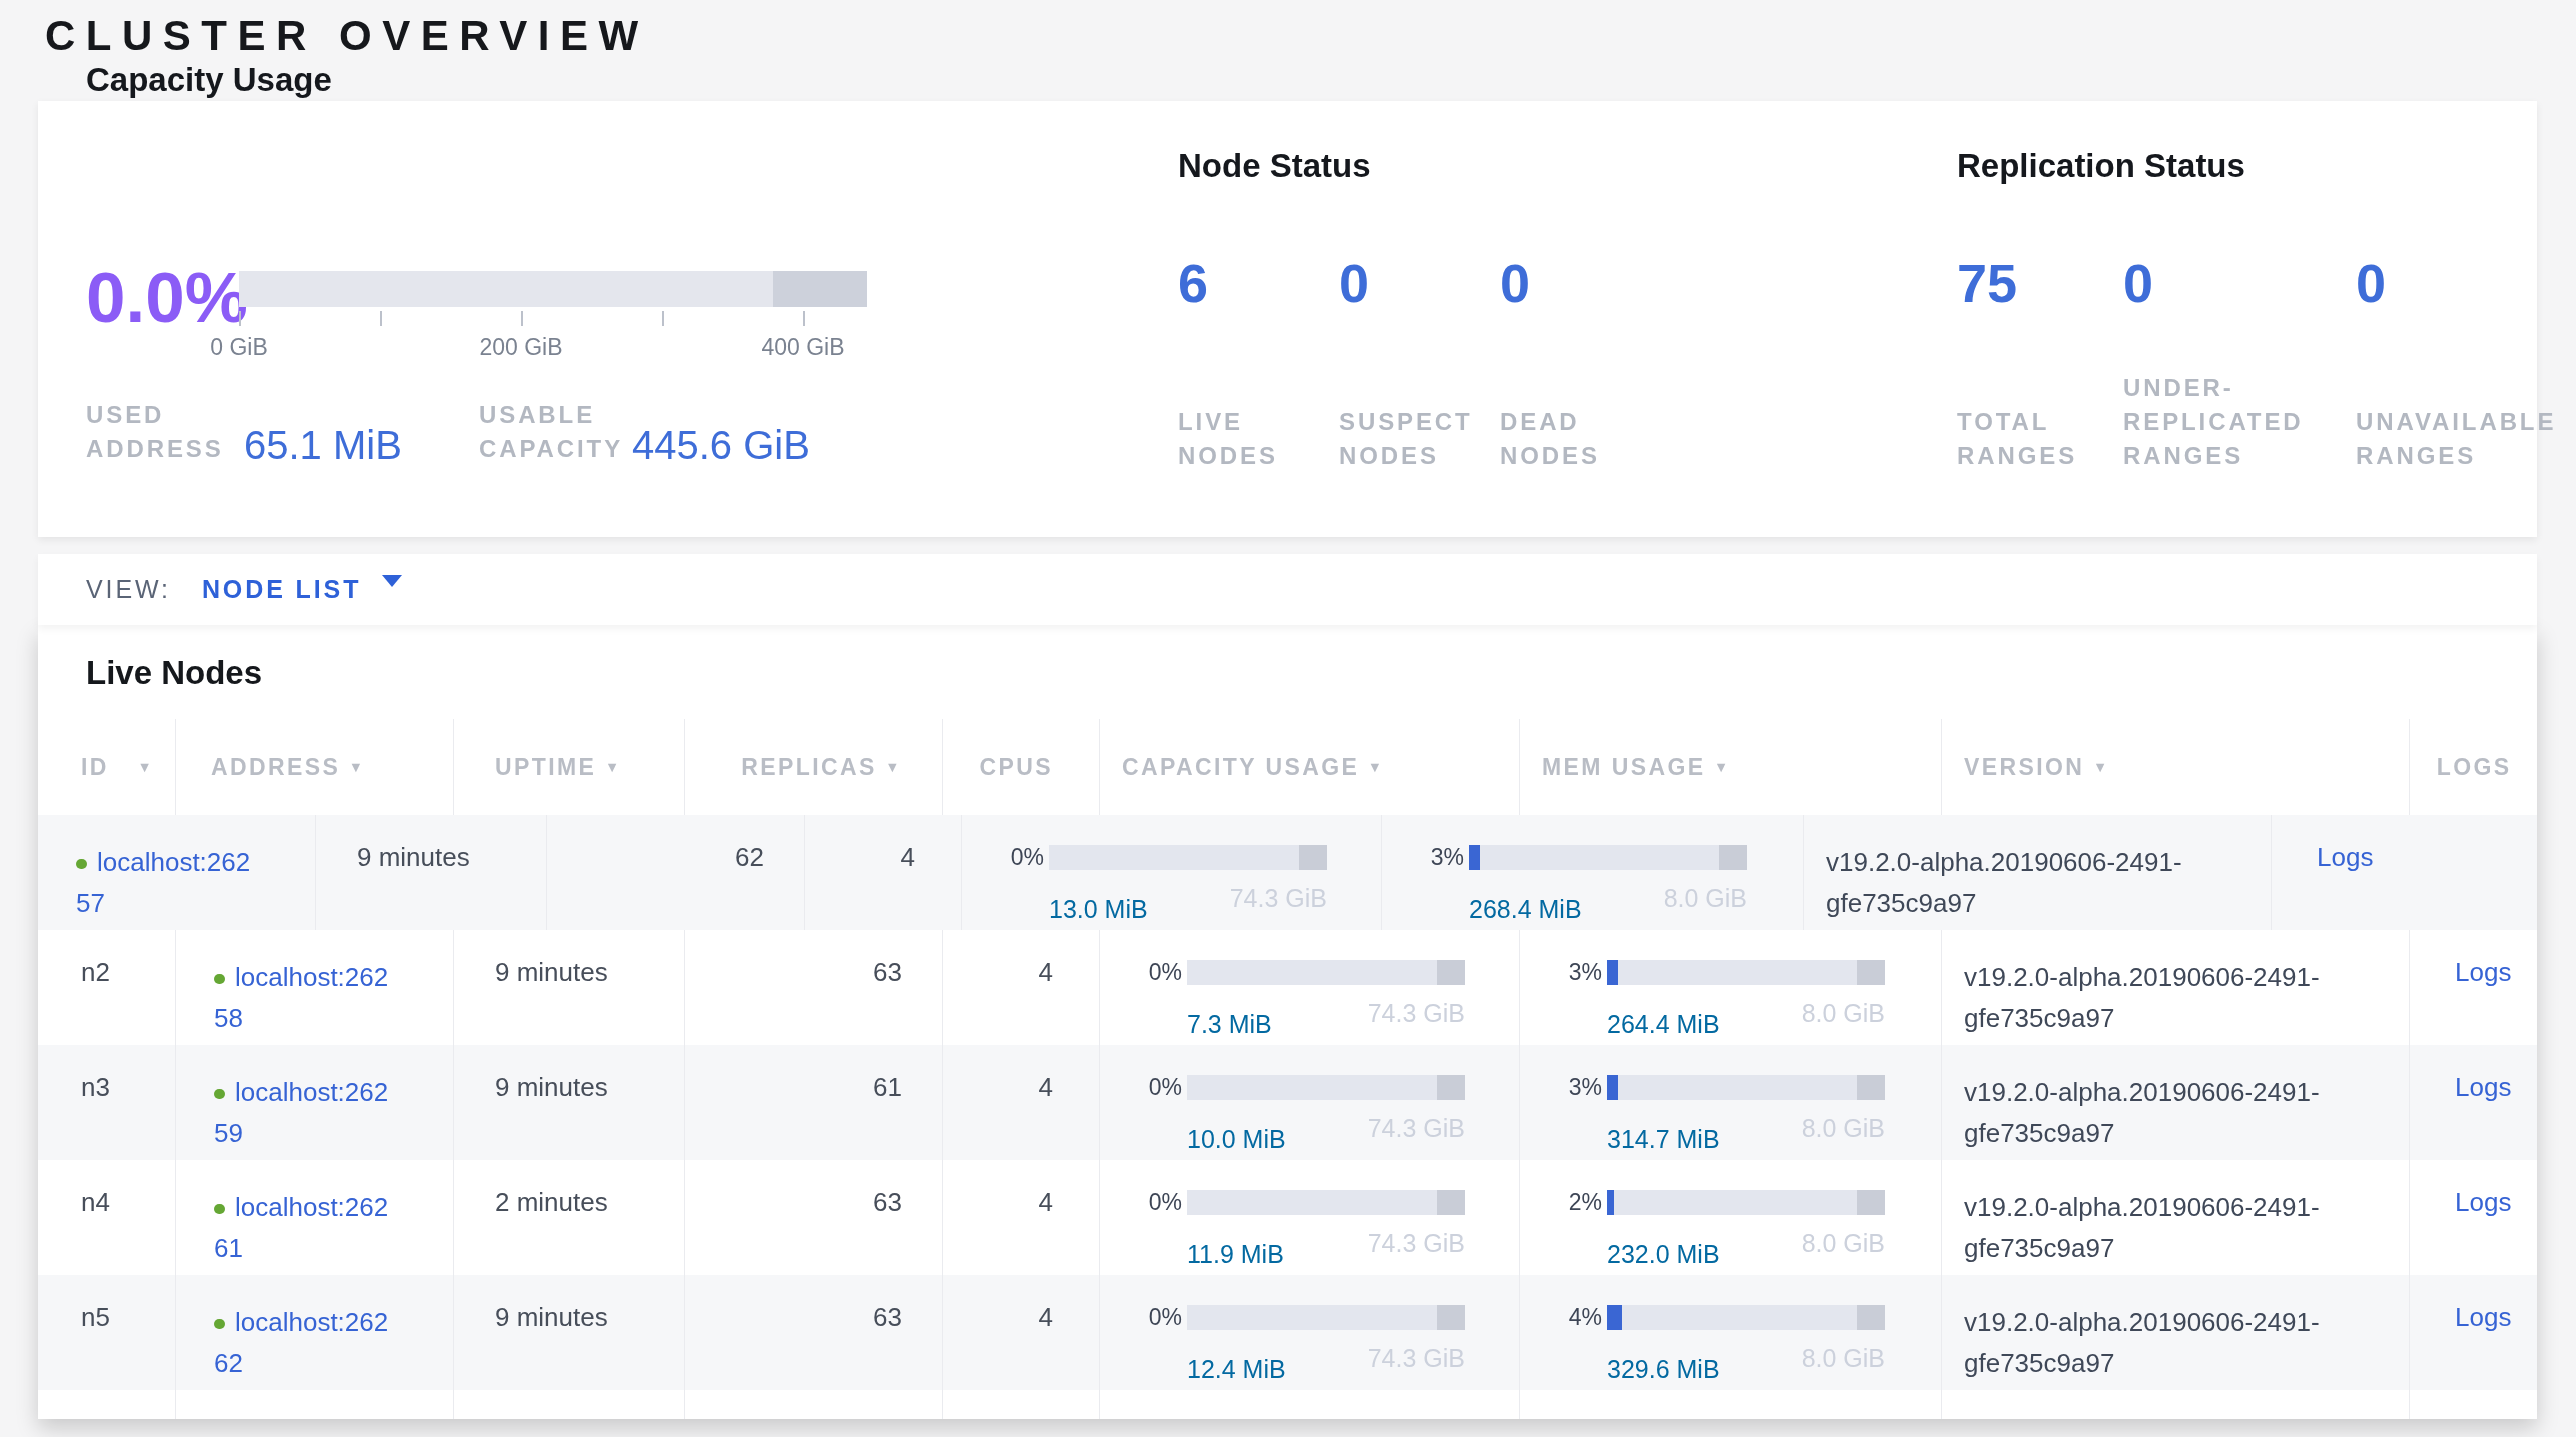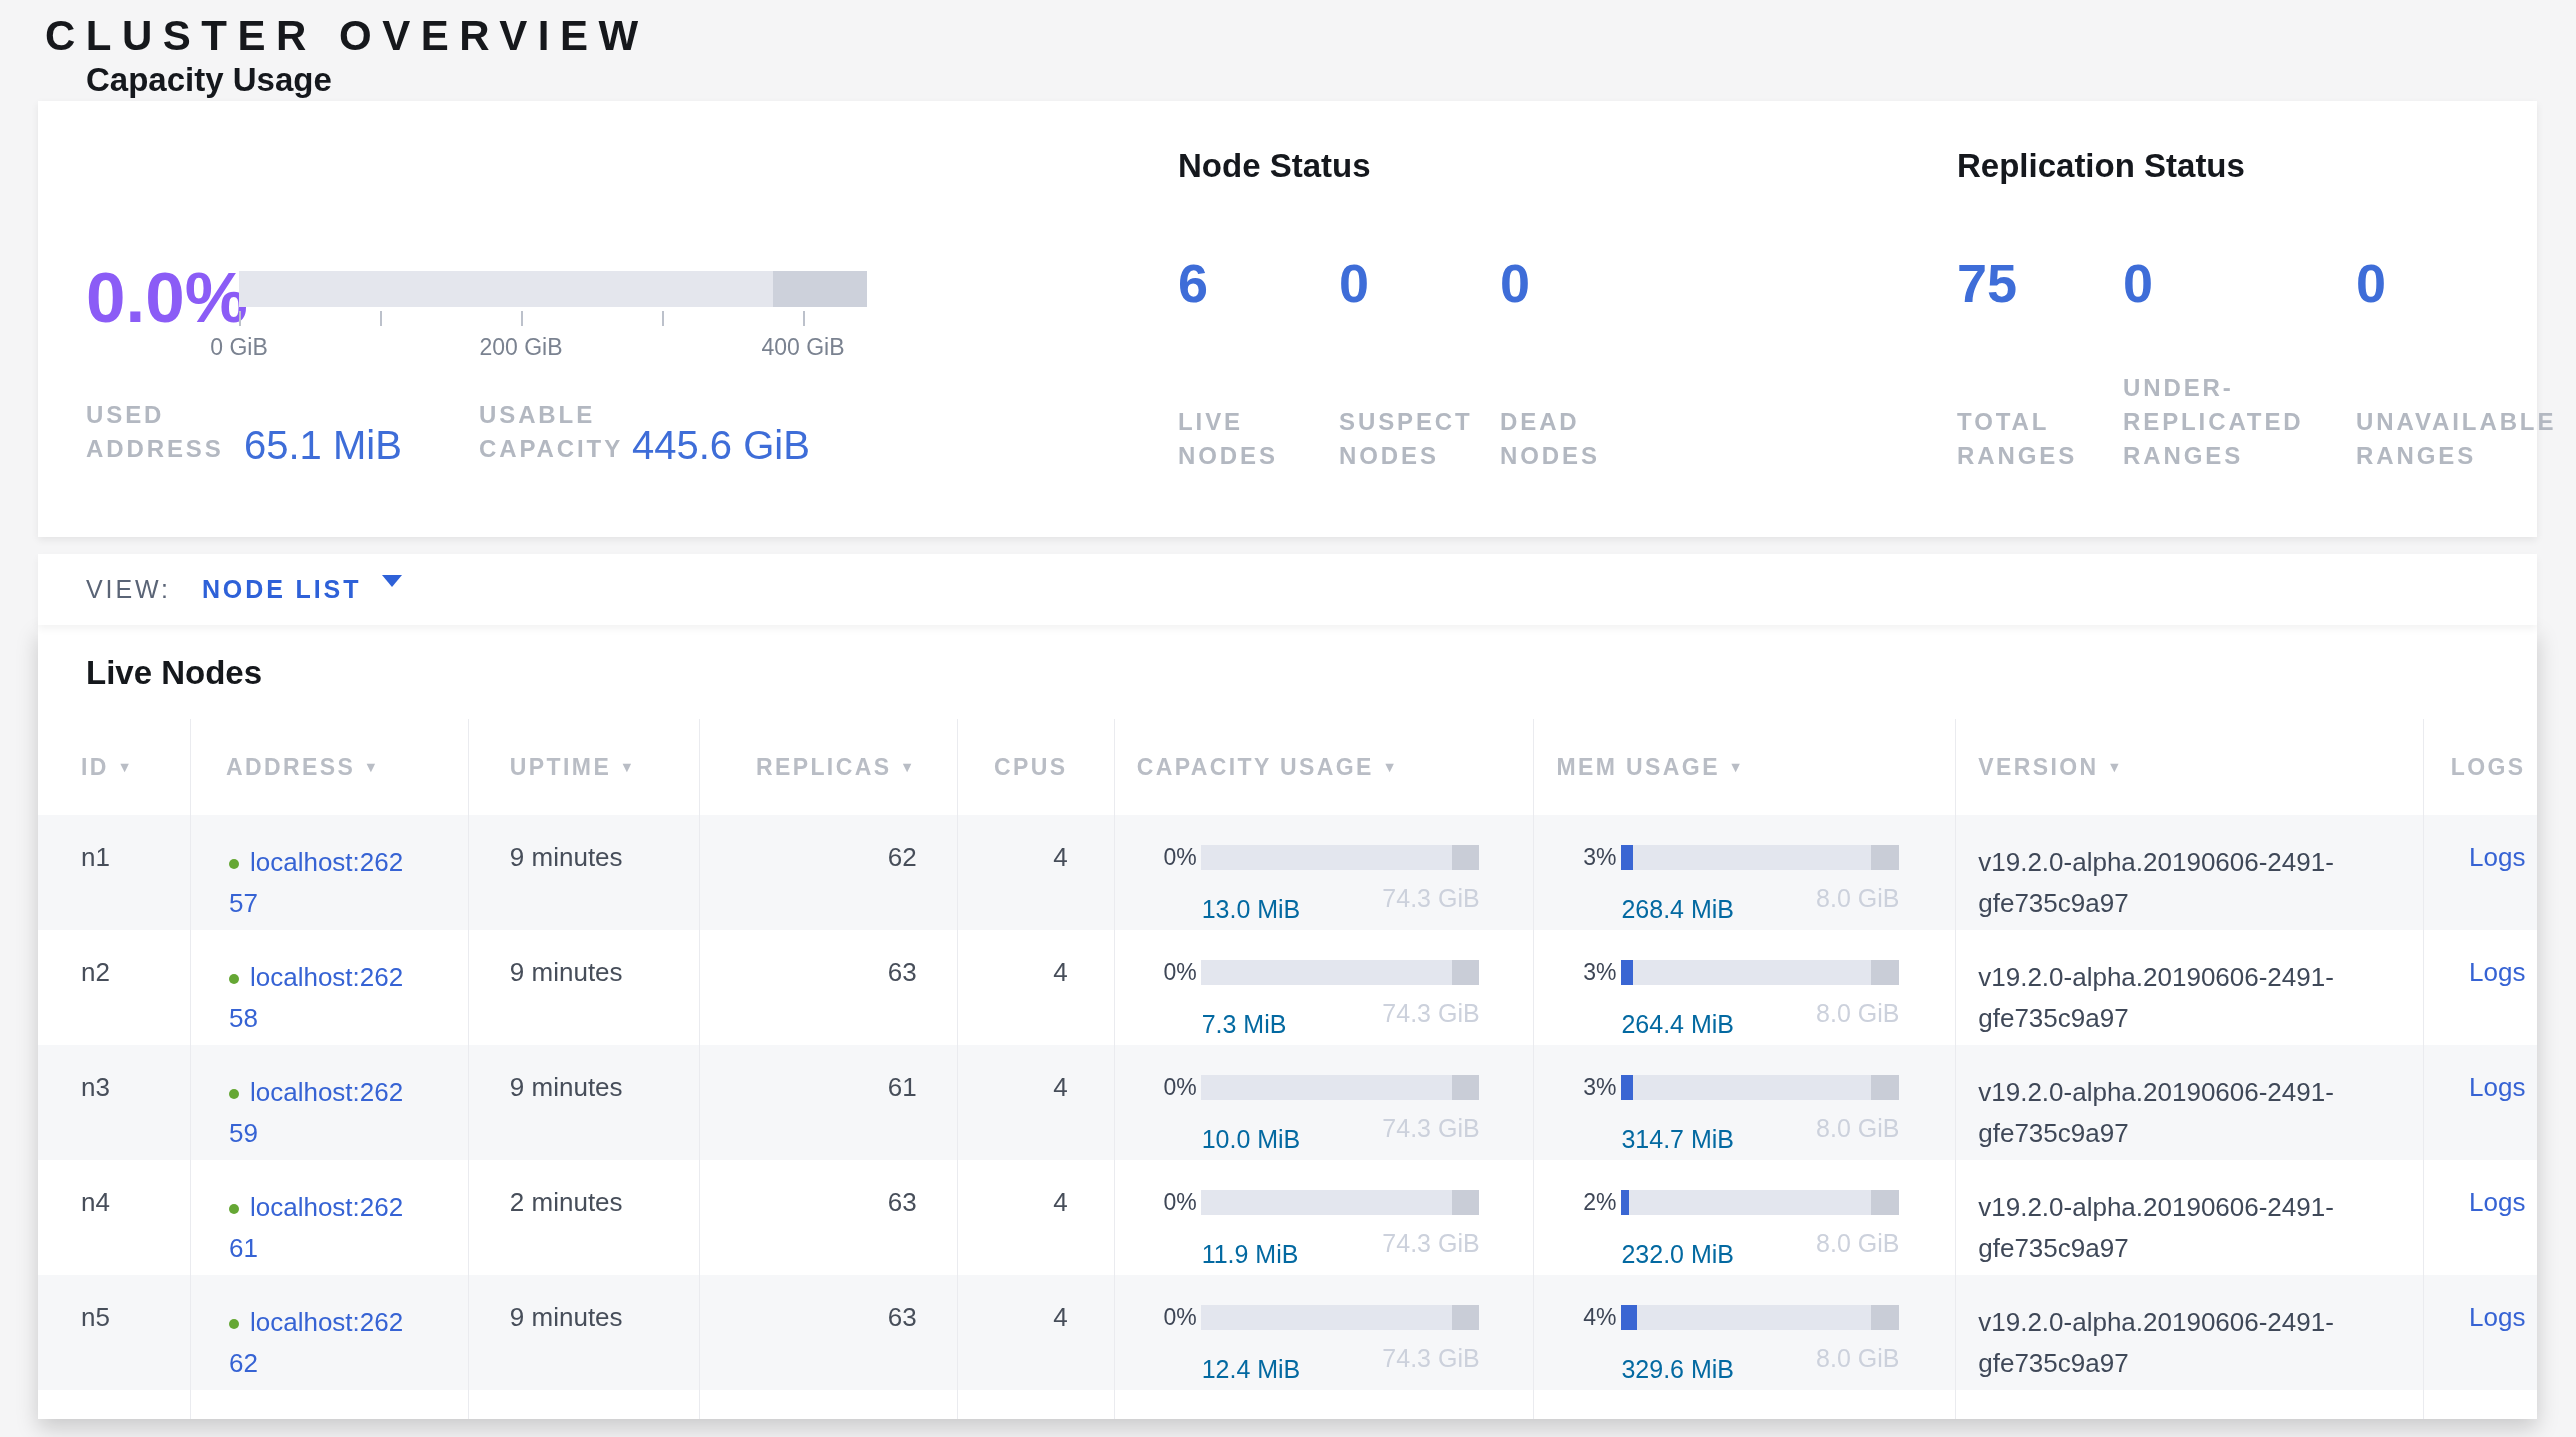--- a/index.html
+++ b/index.html
@@ -80,21 +80,21 @@
     font-size:23px;font-weight:bold;letter-spacing:2.4px;color:#b9bdc5;
     border-right:1.9px solid #eaebef;white-space:nowrap;
   }
   .sort-arrow{font-size:14.4px;margin-left:8.6px;}
   .tr{display:flex;height:115px;background:#fff;}
   .tr.alt{background:#f6f7f9;}
   .tr.partial{height:29px;background:#fff;}
   .td{box-sizing:border-box;padding-top:27px;border-right:1.9px solid #eaebef;
       font-size:26px;color:#474e5a;}
   .tr.partial .td{padding:0;}
-  .c0{width:153px;}.c1{width:278px;}.c2{width:231px;}.c3{width:258px;}.c4{width:157px;}
+  .c0{width:138px;gap:20px;}.c1{width:278px;}.c2{width:231px;}.c3{width:258px;}.c4{width:157px;}
   .c5{width:420px;}.c6{width:422px;}.c7{width:468px;}.c8{width:113px;border-right:none!important;}
   .td.c0{padding-left:43px;}
   .td.c1{padding-left:38px;}
   .td.c2{padding-left:41px;}
   .td.c3{text-align:right;padding-right:40px;}
   .td.c4{text-align:right;padding-right:46px;}
   .td.c5,.td.c6{padding-top:29px;}
   .td.c7{padding-left:22px;line-height:41px;color:#3f4858;}
   .td.c8{text-align:right;padding-right:11.5px;}
   .th.c0{padding-left:43px;}
@@ -251,21 +251,20 @@
       <span>VERSION</span>
       <span class="sort-arrow">▼</span>
     </div>
     <div class="th c8">
       <span>LOGS</span>
     </div>
   </div>
 
   <div>
       <div class="tr alt">
-    <div class="td c0">n1</div>
     <div class="td c1">
       <a class="link">
         <span class="addr-line"><span class="live-dot"></span><span>localhost:262</span></span>
         <span class="addr-line">57</span>
       </a>
     </div>
     <div class="td c2">9 minutes</div>
     <div class="td c3">62</div>
     <div class="td c4">4</div>
     <div class="td c5">

